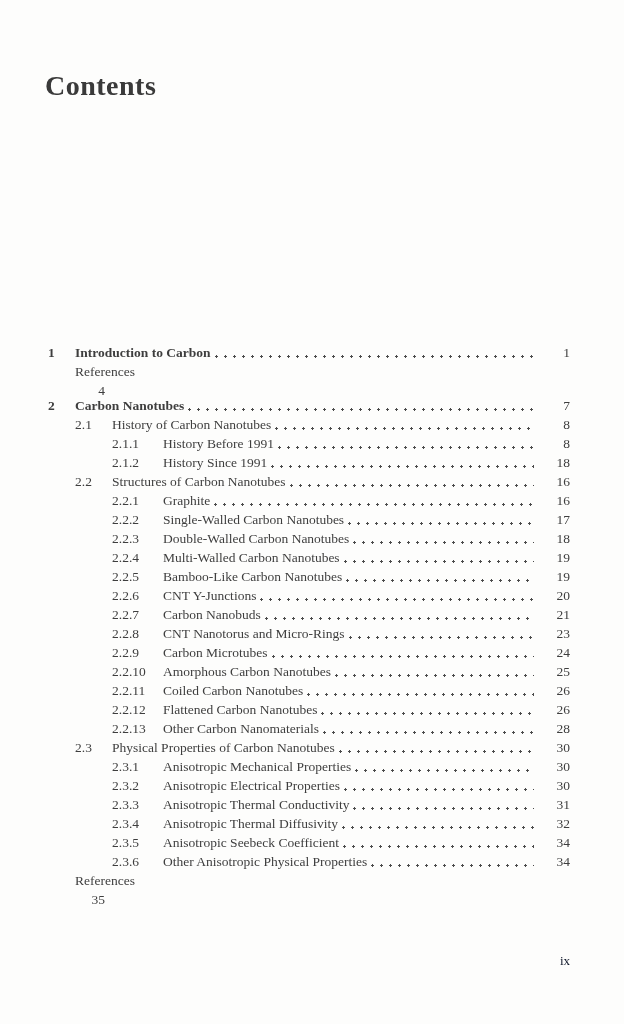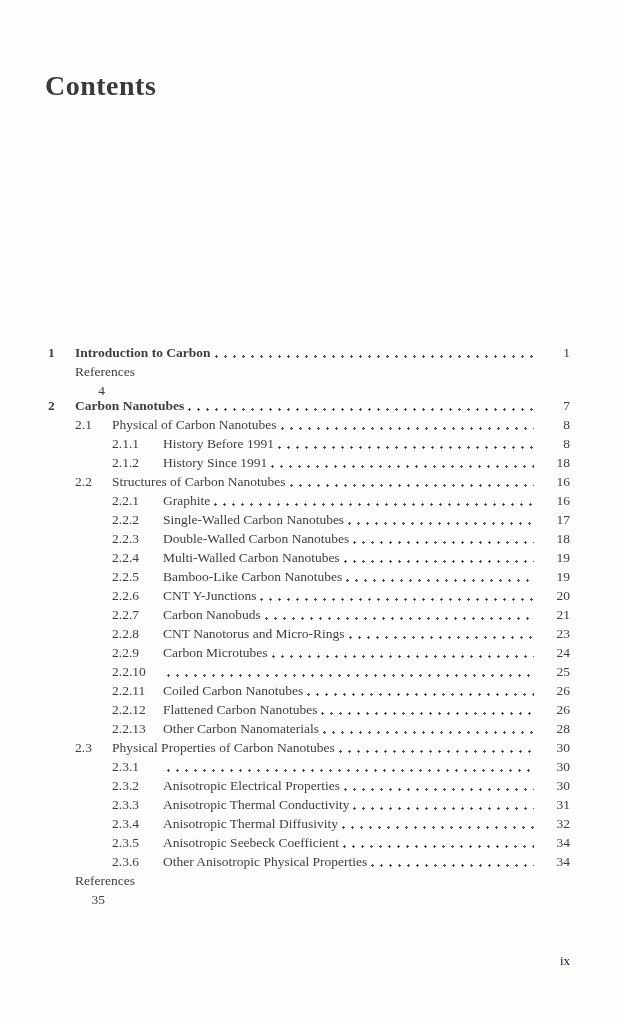--- a/index.html
+++ b/index.html
@@ -92,21 +92,21 @@
     <span class="pg">4</span>
   </div>
       <div class="row chapter gap-before">
     <span class="num">2</span>
     <span class="label">Carbon Nanotubes</span>
     <span class="dots"></span>
     <span class="pg">7</span>
   </div>
       <div class="row section">
     <span class="num">2.1</span>
-    <span class="label">Physical of Carbon Nanotubes</span>
+    <span class="label">History of Carbon Nanotubes</span>
     <span class="dots"></span>
     <span class="pg">8</span>
   </div>
       <div class="row subsection">
     <span class="num">2.1.1</span>
     <span class="label">History Before 1991</span>
     <span class="dots"></span>
     <span class="pg">8</span>
   </div>
       <div class="row subsection">
@@ -170,20 +170,21 @@
     <span class="pg">23</span>
   </div>
       <div class="row subsection">
     <span class="num">2.2.9</span>
     <span class="label">Carbon Microtubes</span>
     <span class="dots"></span>
     <span class="pg">24</span>
   </div>
       <div class="row subsection">
     <span class="num">2.2.10</span>
+    <span class="label">Amorphous Carbon Nanotubes</span>
     <span class="dots"></span>
     <span class="pg">25</span>
   </div>
       <div class="row subsection">
     <span class="num">2.2.11</span>
     <span class="label">Coiled Carbon Nanotubes</span>
     <span class="dots"></span>
     <span class="pg">26</span>
   </div>
       <div class="row subsection">
@@ -199,20 +200,21 @@
     <span class="pg">28</span>
   </div>
       <div class="row section">
     <span class="num">2.3</span>
     <span class="label">Physical Properties of Carbon Nanotubes</span>
     <span class="dots"></span>
     <span class="pg">30</span>
   </div>
       <div class="row subsection">
     <span class="num">2.3.1</span>
+    <span class="label">Anisotropic Mechanical Properties</span>
     <span class="dots"></span>
     <span class="pg">30</span>
   </div>
       <div class="row subsection">
     <span class="num">2.3.2</span>
     <span class="label">Anisotropic Electrical Properties</span>
     <span class="dots"></span>
     <span class="pg">30</span>
   </div>
       <div class="row subsection">

